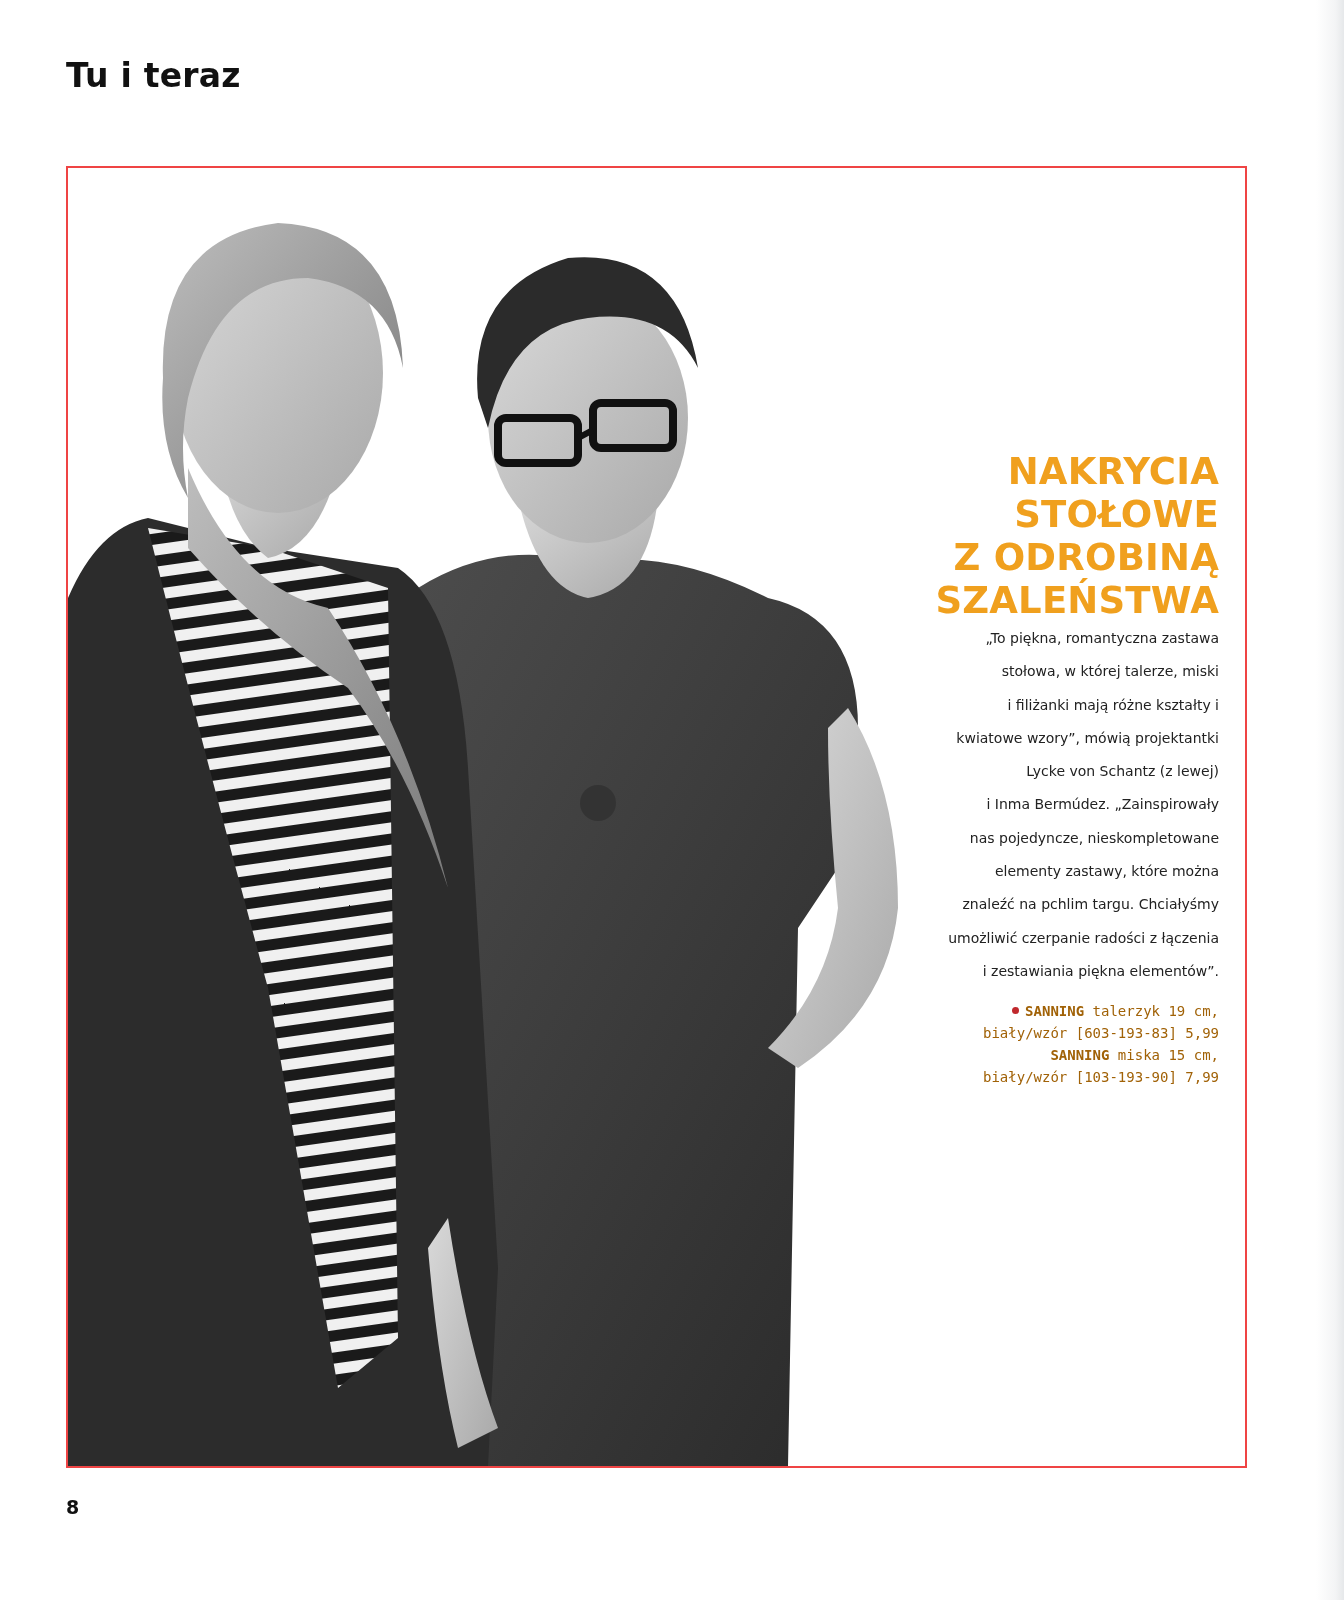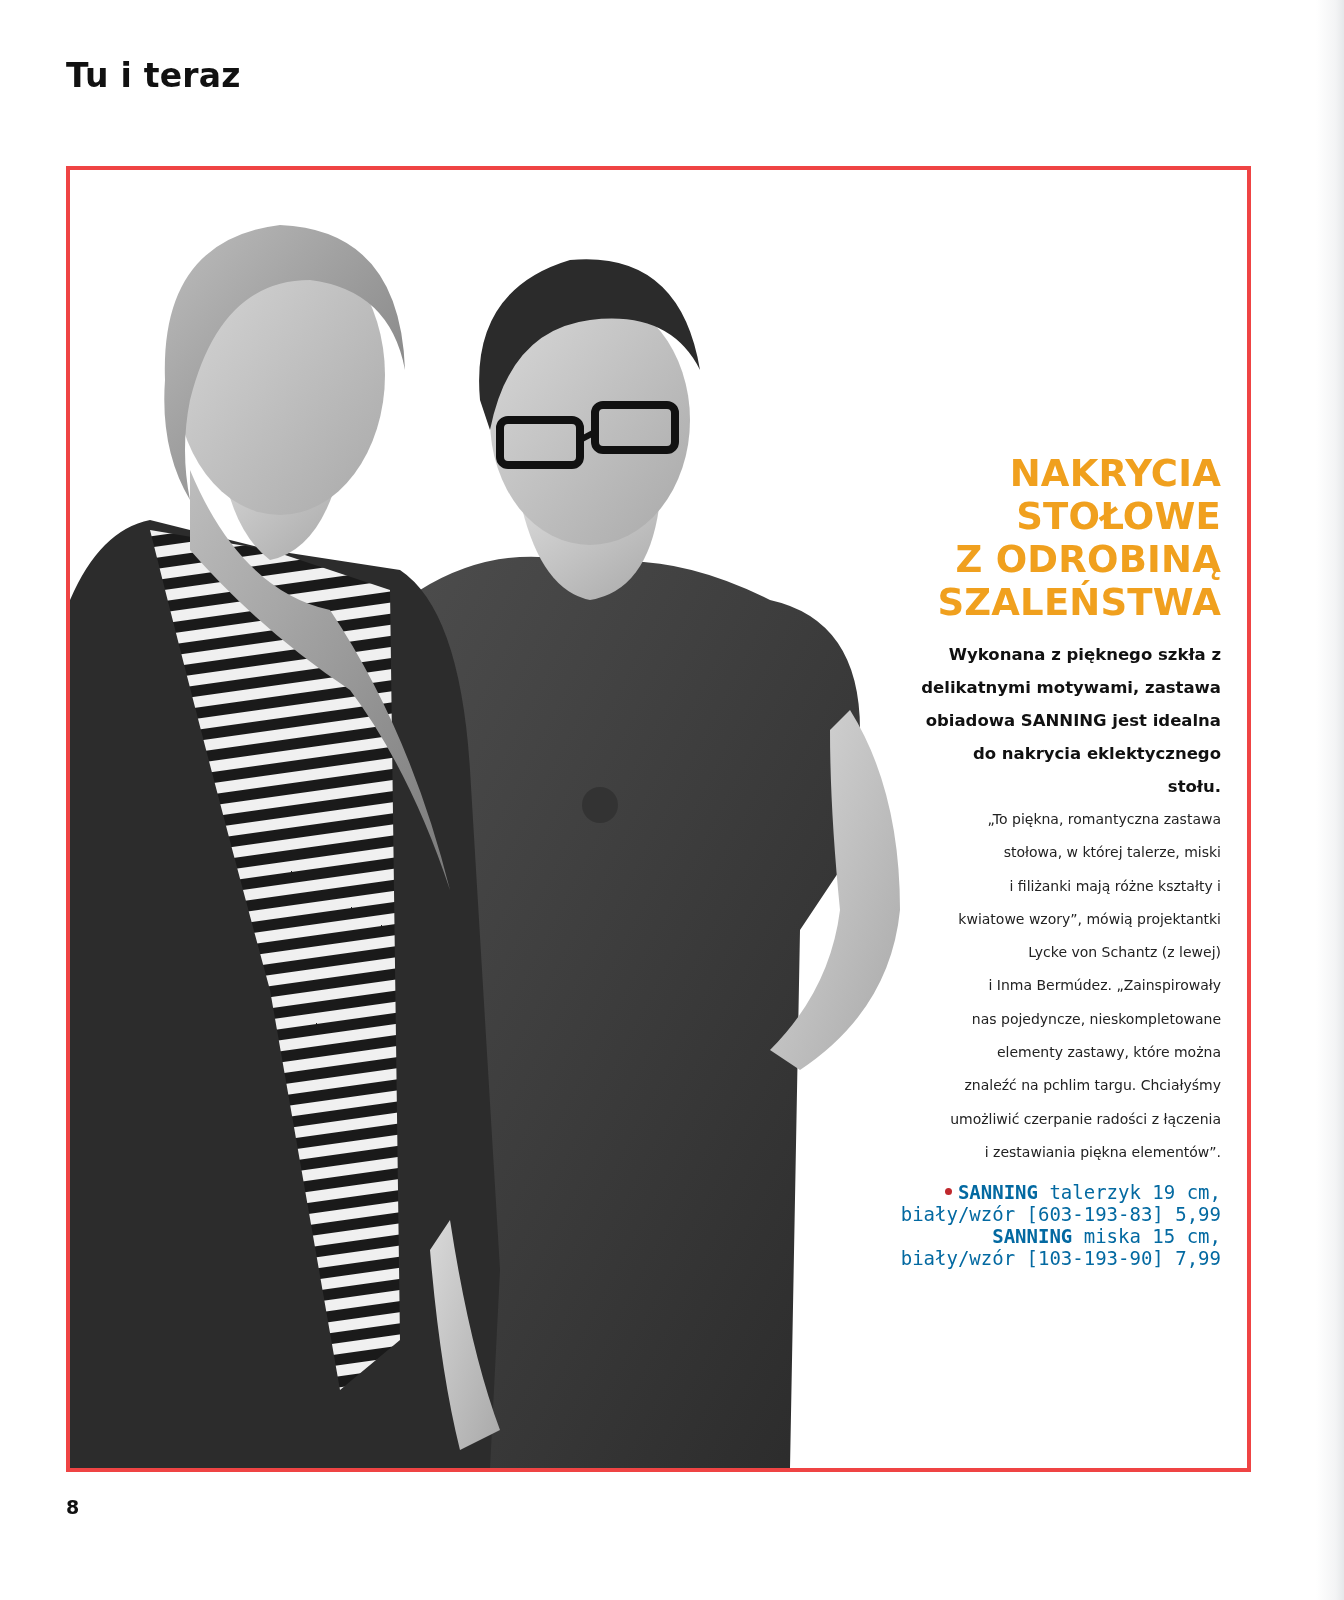--- a/index.html
+++ b/index.html
@@ -6,41 +6,41 @@
   body {
     width: 1344px; height: 1600px; background: #ffffff; position: relative; overflow: hidden;
     font-family: "DejaVu Sans", sans-serif; color: #111;
   }
   .section-title {
     position: absolute; left: 66px; top: 56px;
     font-size: 33px; font-weight: bold; color: #111; letter-spacing: 0.2px;
   }
   .frame {
     position: absolute; left: 66px; top: 166px; width: 1177px; height: 1298px;
-    border: 4px solid #ef4444; background: #fff; overflow: hidden;
+    border: 2px solid #ef4444; background: #fff; overflow: hidden;
   }
   
   .photo { position: absolute; left: 0; top: 0; width: 900px; height: 1298px; }
   .photo svg { width: 100%; height: 100%; display: block; }
 
   .text-col {
     position: absolute; right: 26px; top: 282px; width: 360px; text-align: right;
   }
   .headline {
     color: #f0a01e; font-weight: bold; font-size: 37px; line-height: 43px; margin: 0;
     letter-spacing: 0.2px;
   }
   .lead {
     margin-top: 14px; font-weight: bold; font-size: 16.5px; line-height: 33px; color: #111;
   }
   .quote {
     font-size: 14px; line-height: 33.3px; color: #222;
   }
   .products {
-    margin-top: 12px; font-family: "DejaVu Sans Mono", monospace; font-size: 19px; line-height: 22px; color: #0369a1;
+    margin-top: 12px; font-family: "DejaVu Sans Mono", monospace; font-size: 14px; line-height: 22px; color: #a16207;
   }
   .products b { font-weight: bold; }
   .dot { display: inline-block; width: 7px; height: 7px; border-radius: 50%; background: #c0282d; margin-right: 6px; vertical-align: middle; position: relative; top: -2px; }
   .page-num {
     position: absolute; left: 66px; top: 1496px; font-size: 19px; font-weight: bold; color: #111;
   }
   .page-edge {
     position: absolute; right: 0; top: 0; width: 28px; height: 1600px;
     background: linear-gradient(to right, #ffffff 0%, #f3f4f5 70%, #e6e8ea 100%);
   }
@@ -99,27 +99,20 @@
     </svg>
   </div>
 
   <div class="text-col">
     <h1 class="headline">
       <div>NAKRYCIA</div>
       <div>STOŁOWE</div>
       <div>Z ODROBINĄ</div>
       <div>SZALEŃSTWA</div>
     </h1>
-    <div class="lead">
-      <div>Wykonana z pięknego szkła z</div>
-      <div>delikatnymi motywami, zastawa</div>
-      <div>obiadowa SANNING jest idealna</div>
-      <div>do nakrycia eklektycznego</div>
-      <div>stołu.</div>
-    </div>
     <div class="quote">
       <div>„To piękna, romantyczna zastawa</div>
       <div>stołowa, w której talerze, miski</div>
       <div>i filiżanki mają różne kształty i</div>
       <div>kwiatowe wzory”, mówią projektantki</div>
       <div>Lycke von Schantz (z lewej)</div>
       <div>i Inma Bermúdez. „Zainspirowały</div>
       <div>nas pojedyncze, nieskompletowane</div>
       <div>elementy zastawy, które można</div>
       <div>znaleźć na pchlim targu. Chciałyśmy</div>

